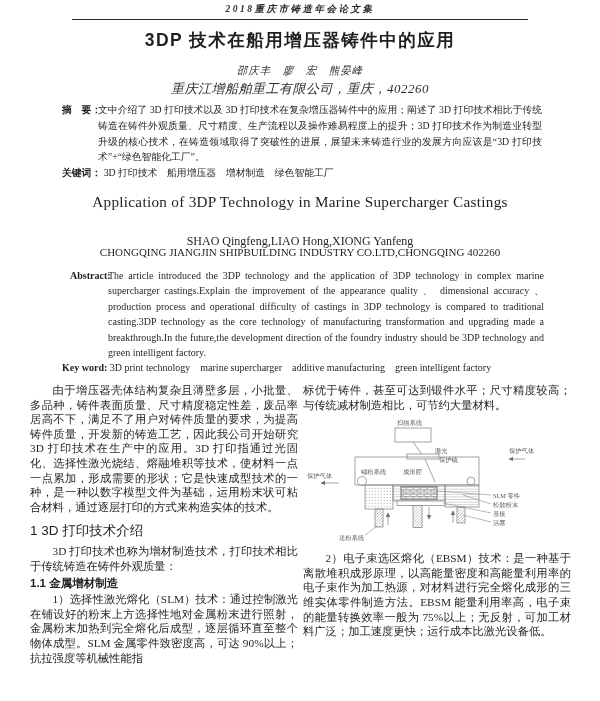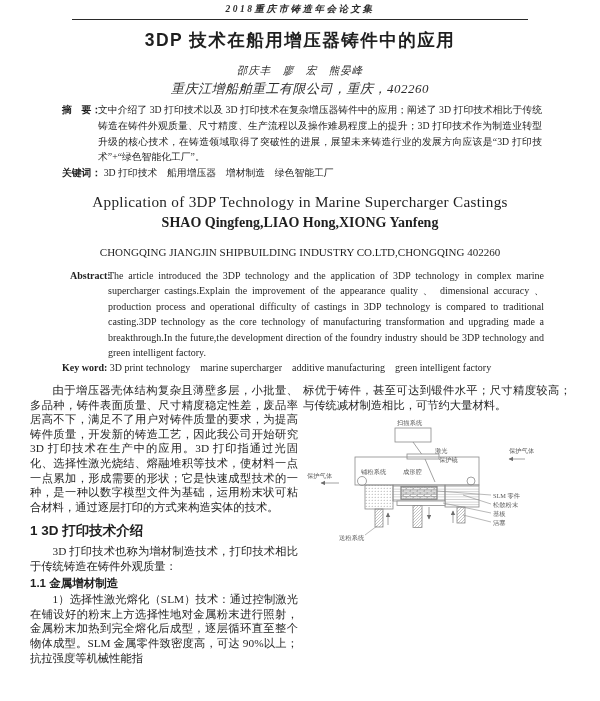--- a/index.html
+++ b/index.html
@@ -20,35 +20,35 @@
     font-size:17.5px;font-weight:bold;letter-spacing:1.5px;
   }
   .authors{position:absolute;top:64px;left:0;width:100%;text-align:center;font-size:10.5px;font-style:italic;letter-spacing:1px;color:#2b2b2b;}
   .affil{position:absolute;top:80px;left:0;width:100%;text-align:center;font-size:13px;font-style:italic;letter-spacing:.5px;color:#2b2b2b;}
   .abs{position:absolute;top:102px;left:62px;right:58px;font-size:9.8px;line-height:15.8px;text-align:justify;}
   .abs .lbl{position:absolute;left:0;top:0;font-family:"Liberation Sans","DejaVu Sans",sans-serif;font-weight:bold;}
   .abs .txt{display:block;padding-left:36px;}
   .kw{position:absolute;top:165px;left:62px;right:58px;font-size:9.8px;line-height:15.8px;}
   .kw .lbl{font-family:"Liberation Sans","DejaVu Sans",sans-serif;font-weight:bold;}
   .en-title{position:absolute;top:193px;left:0;width:100%;text-align:center;font-size:15.2px;letter-spacing:.3px;}
-  .en-authors{position:absolute;top:215px;left:0;width:100%;text-align:center;font-size:14px;font-weight:bold;}
+  .en-authors{position:absolute;top:234px;left:0;width:100%;text-align:center;font-size:12px;}
   .en-affil{position:absolute;top:246px;left:0;width:100%;text-align:center;font-size:11px;}
   .en-abs{position:absolute;top:268px;left:62px;right:56px;font-size:10px;line-height:15.4px;text-align:justify;}
   .en-abs .lbl{position:absolute;left:8px;top:0;font-weight:bold;}
   .en-abs .txt{display:block;padding-left:46px;}
   .en-kw{position:absolute;top:352px;left:62px;right:56px;font-size:10px;line-height:15.4px;margin-top:8px;}
   .en-kw .lbl{font-weight:bold;}
   .col{position:absolute;top:383px;width:268px;font-size:11.3px;line-height:14.6px;text-align:justify;}
   .col-left{left:30px;}
   .col-right{left:303px;}
   .col p{margin:0;}
   .col p.ind{text-indent:2em;}
   .h2{
     font-family:"Liberation Sans","DejaVu Sans",sans-serif;
-    font-size:13.5px;font-weight:bold;margin:9px 0 5px 0;line-height:16px;text-align:left;
+    font-size:13.5px;font-weight:normal;margin:9px 0 5px 0;line-height:16px;text-align:left;
   }
   .h3{
     font-family:"Liberation Sans","DejaVu Sans",sans-serif;
     font-size:11.5px;font-weight:bold;margin:2px 0 2px 0;line-height:14.6px;text-align:left;
   }
   .fig{margin:3px 0 6px 2px;}
   .fig svg{display:block;}
   .fig text{font-family:"Liberation Serif","DejaVu Serif",serif;}
 </style>
 </head>
@@ -159,15 +159,16 @@
           <text x="98" y="59">成形腔</text>
           <text x="188" y="83">SLM 零件</text>
           <text x="188" y="92">松散粉末</text>
           <text x="188" y="101">基板</text>
           <text x="188" y="110">活塞</text>
           <text x="34" y="125">送粉系统</text>
         </g>
       </svg>
     </div>
 
+    <p class="ind">2）电子束选区熔化（EBSM）技术：是一种基于离散堆积成形原理，以高能量密度和高能量利用率的电子束作为加工热源，对材料进行完全熔化成形的三维实体零件制造方法。EBSM 能量利用率高，电子束的能量转换效率一般为 75%以上；无反射，可加工材料广泛；加工速度更快；运行成本比激光设备低。</p>
   </div>
 
 </div>
 
 </body></html>

